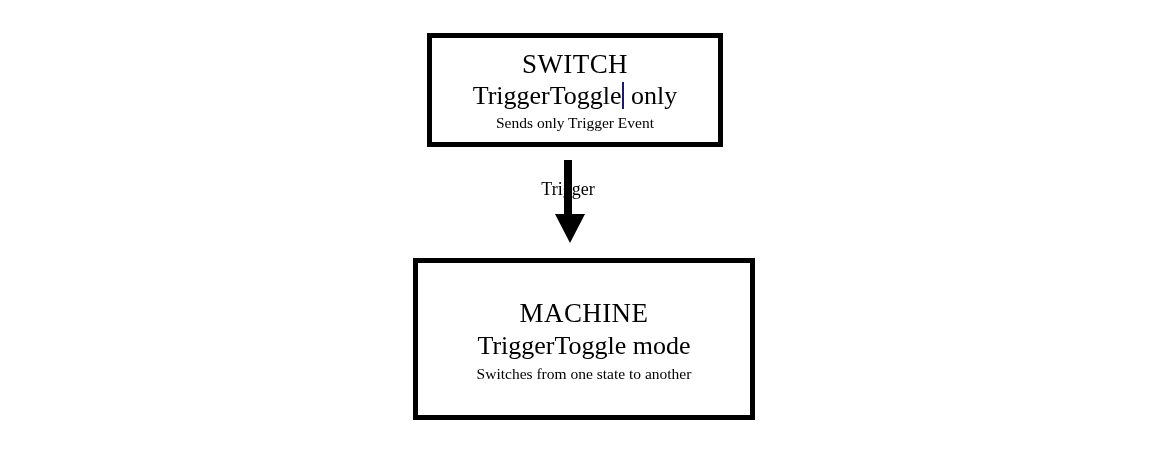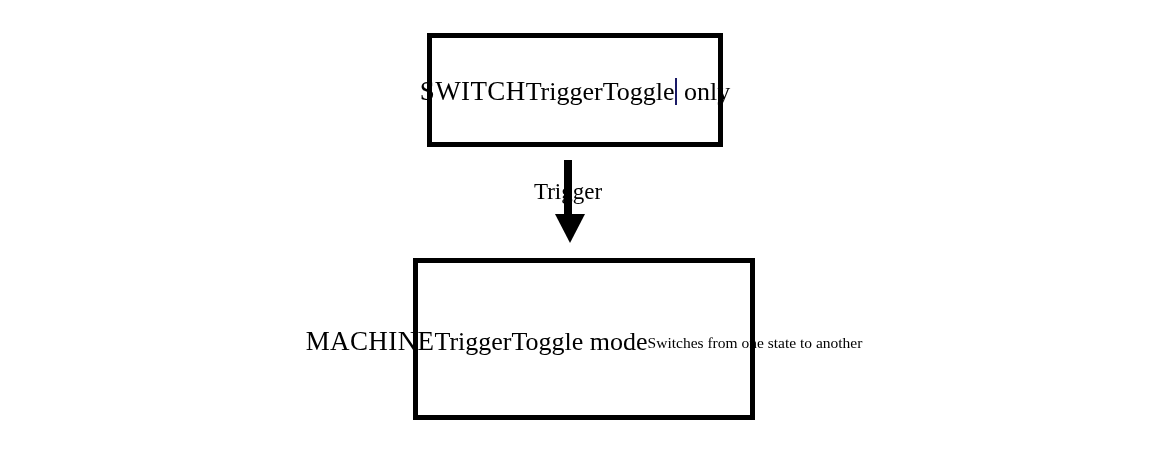--- a/index.html
+++ b/index.html
@@ -19,21 +19,21 @@
     overflow: hidden;
   }
 
   
   .node {
     position: absolute;
     box-sizing: border-box;
     background: #ffffff;
     border: 5px solid #000000;
     display: flex;
-    flex-direction: row;
+    flex-direction: column;
     align-items: center;
     justify-content: center;
     text-align: left;
   }
   .node-title {
     font-size: 27px;
     line-height: 1.12;
     letter-spacing: 0.4px;
     white-space: nowrap;
   }
@@ -88,33 +88,34 @@
     top: 160px;
     width: 44px;
     height: 90px;
   }
   #trigger-label {
     position: absolute;
     left: 468px;
     top: 180px;
     width: 200px;
     text-align: center;
-    font-size: 23px;
+    font-size: 18px;
     line-height: 1;
     white-space: nowrap;
   }
 </style>
 </head>
 <body>
 
 <div id="canvas">
 
   <div class="node" id="switch-node">
     <div class="node-title">SWITCH</div>
     <div class="node-mode"><span>TriggerToggle</span><span class="caret"></span><span> only</span></div>
+    <div class="node-desc">Sends only Trigger Event</div>
   </div>
 
   <svg id="trigger-arrow" viewBox="0 0 44 90">
     <rect x="16" y="0" width="8" height="56" fill="#000000"></rect>
     <polygon points="7,54 37,54 22,83" fill="#000000"></polygon>
   </svg>
 
   <div id="trigger-label">Trigger</div>
 
   <div class="node" id="machine-node">

